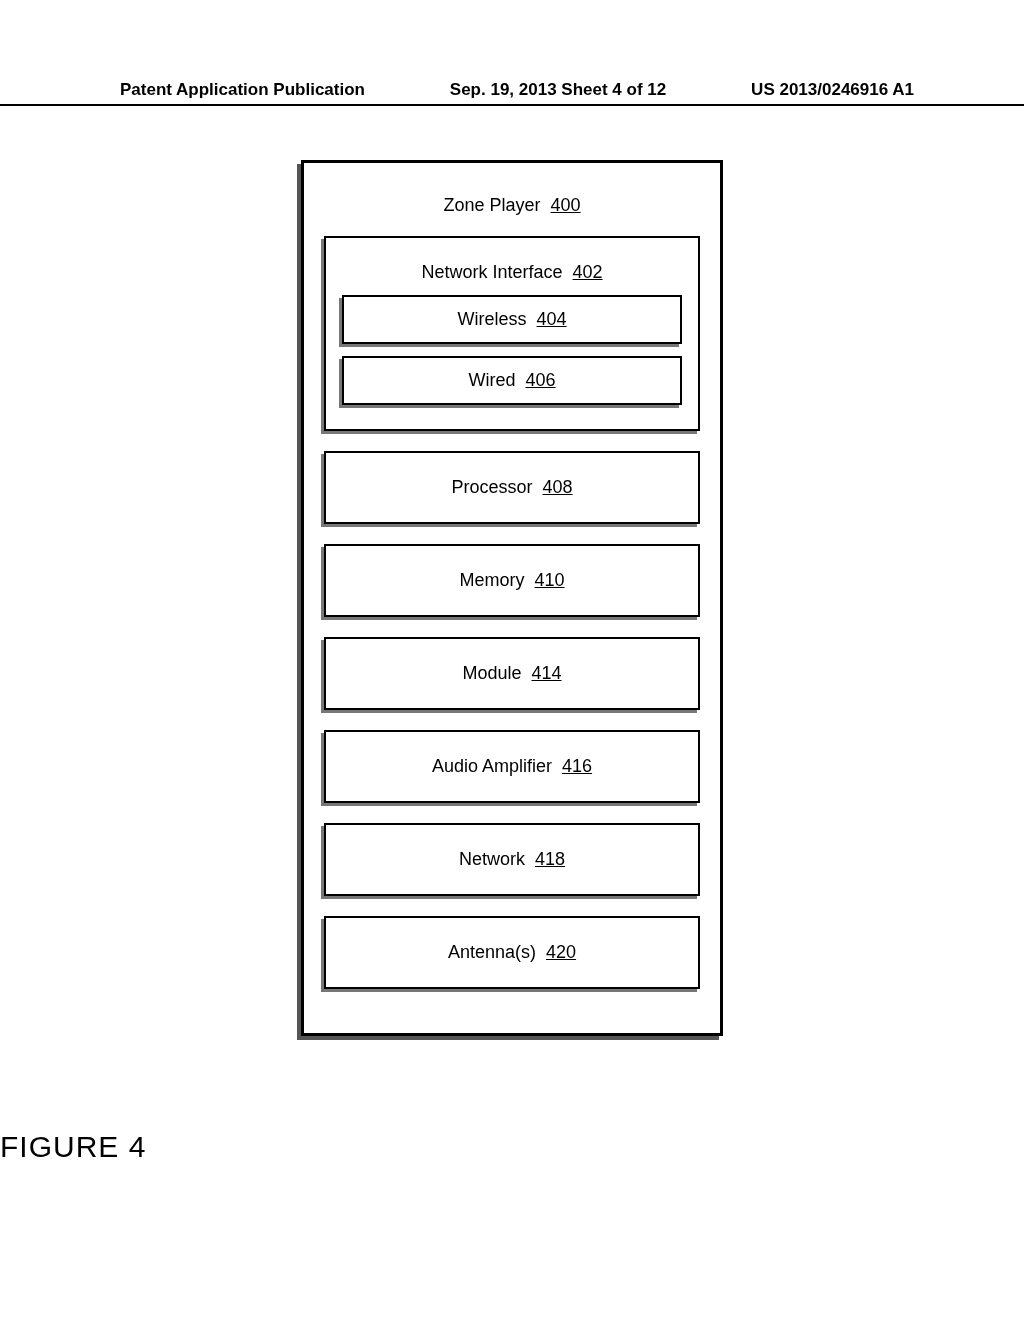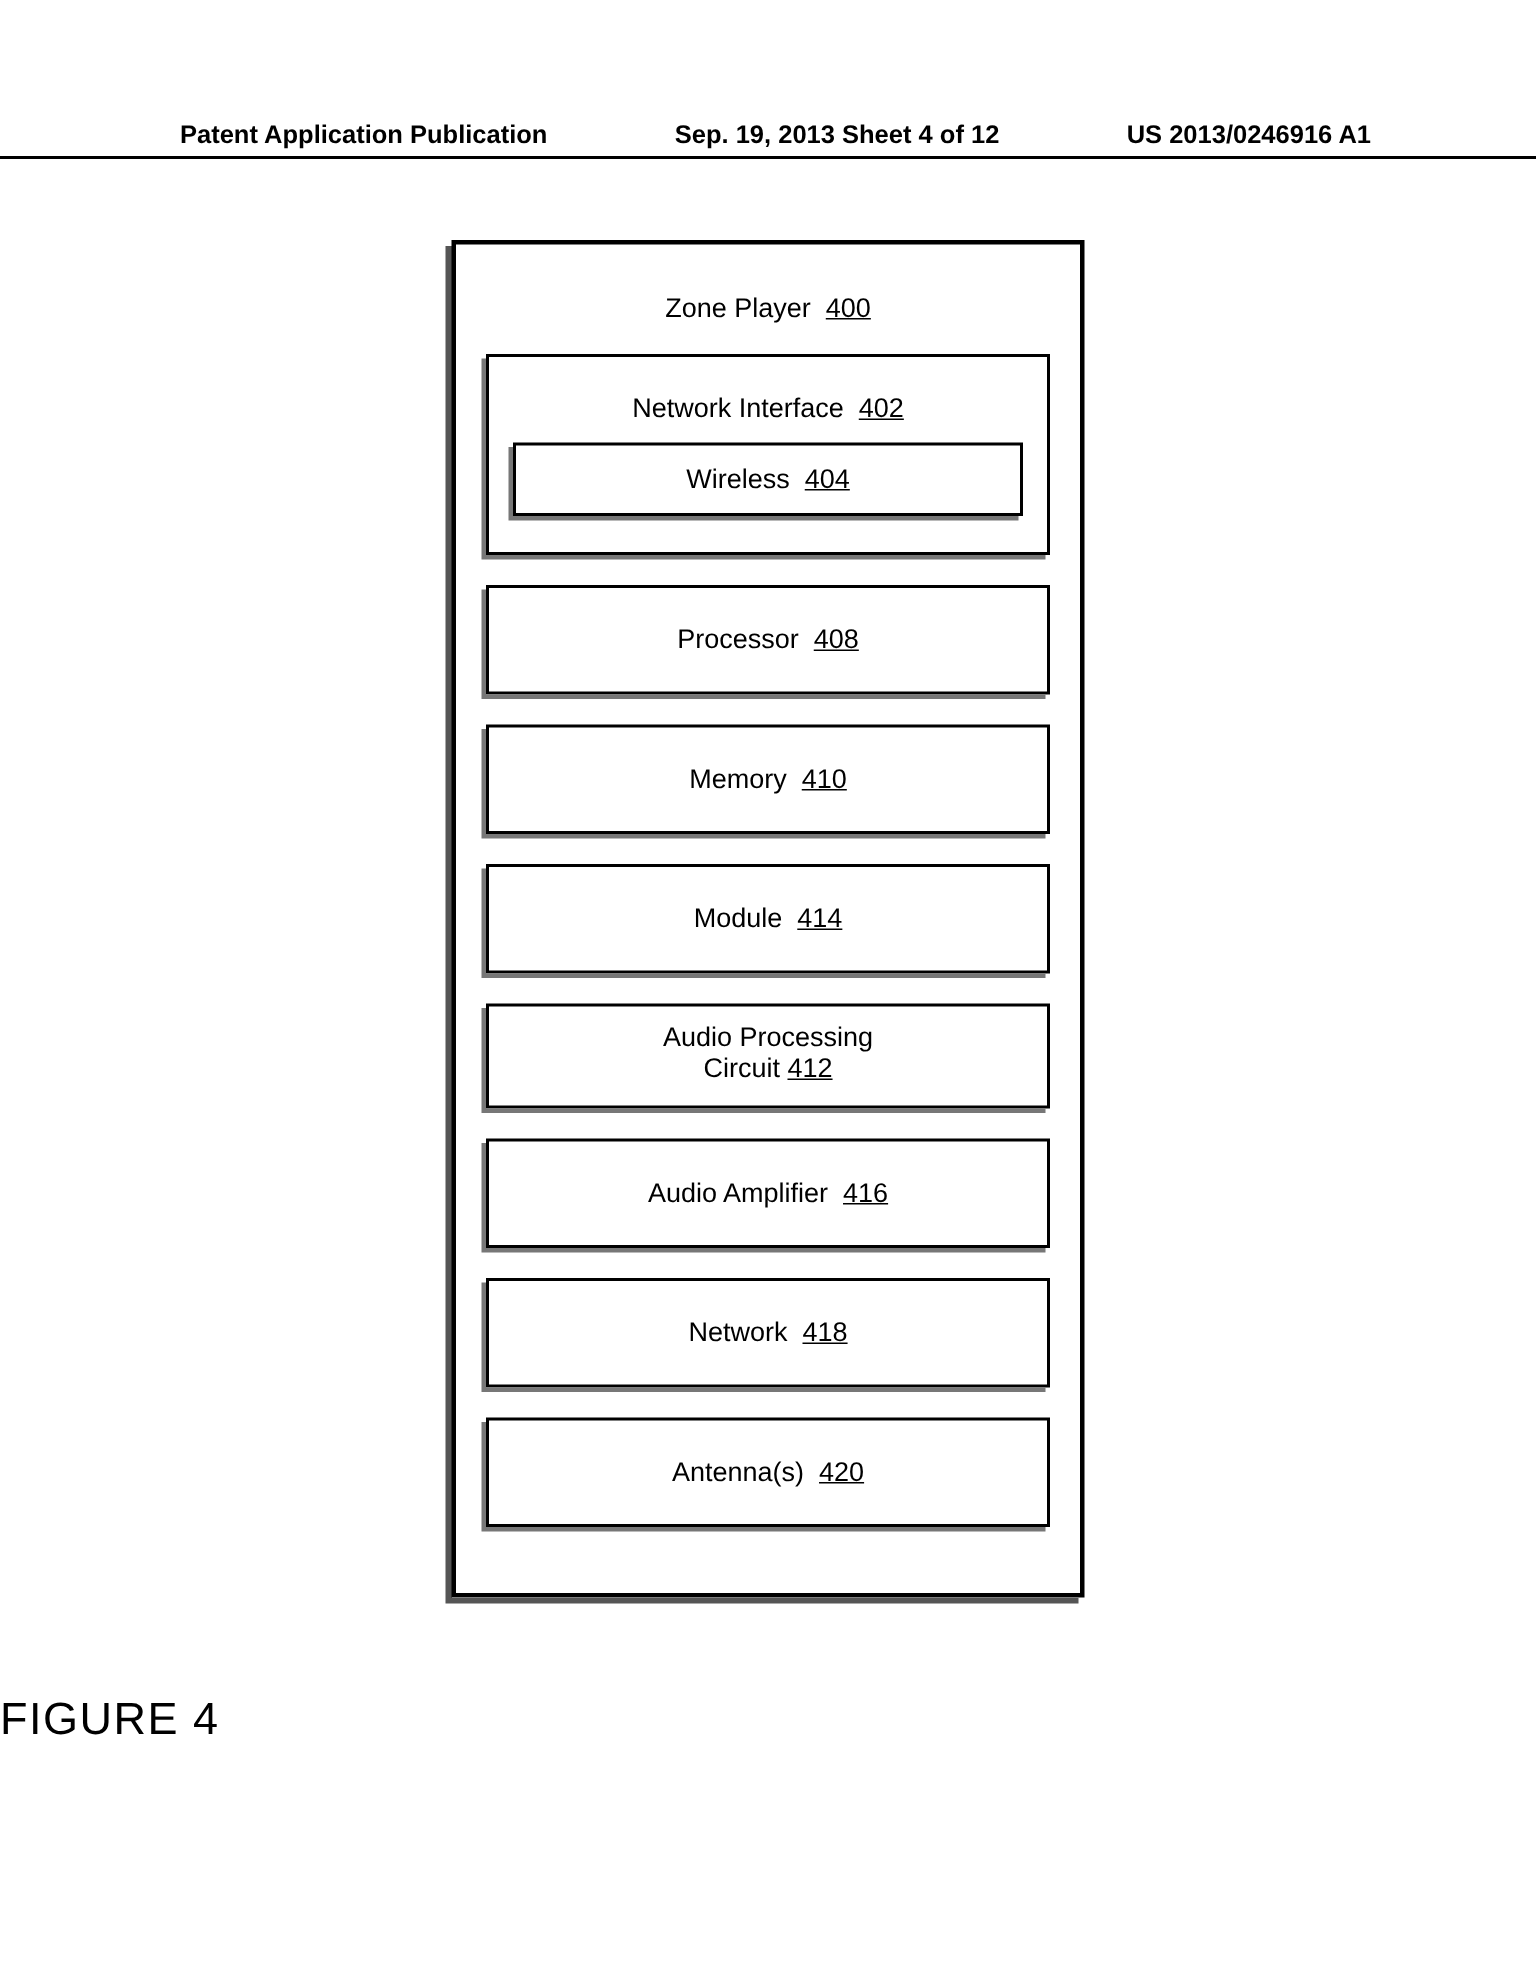--- a/index.html
+++ b/index.html
@@ -100,41 +100,41 @@
 
     <div class="inner-box network-container">
       <div class="label-row">
         <span>Network Interface</span>
         <span>&nbsp;</span><span class="ref">402</span>
       </div>
       <div class="sub-box">
         <span>Wireless</span>
         <span>&nbsp;</span><span class="ref">404</span>
       </div>
+      <div class="sub-box">
+        <span>Wired</span>
+        <span>&nbsp;</span><span class="ref">406</span>
+      </div>
     </div>
 
     <div class="inner-box">
       <span>Processor</span>
       <span>&nbsp;</span><span class="ref">408</span>
     </div>
 
     <div class="inner-box">
       <span>Memory</span>
       <span>&nbsp;</span><span class="ref">410</span>
     </div>
 
     <div class="inner-box">
       <span>Module</span>
       <span>&nbsp;</span><span class="ref">414</span>
     </div>
 
-    <div class="inner-box tight">
-      <div><span>Audio Processing</span></div>
-      <div>Circuit <span class="ref">412</span></div>
-    </div>
 
     <div class="inner-box">
       <span>Audio Amplifier</span>
       <span>&nbsp;</span><span class="ref">416</span>
     </div>
 
     <div class="inner-box">
       <span>Network</span>
       <span>&nbsp;</span><span class="ref">418</span>
     </div>

